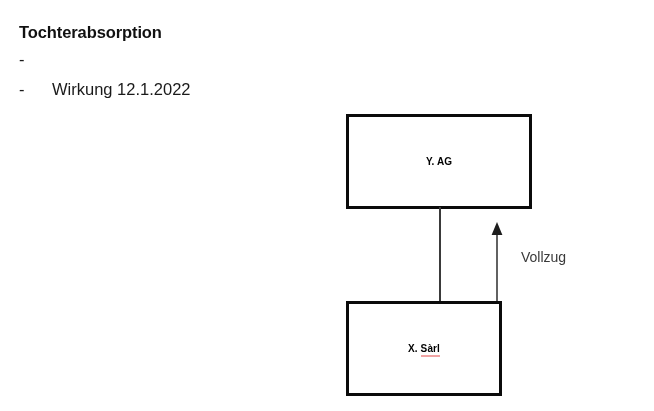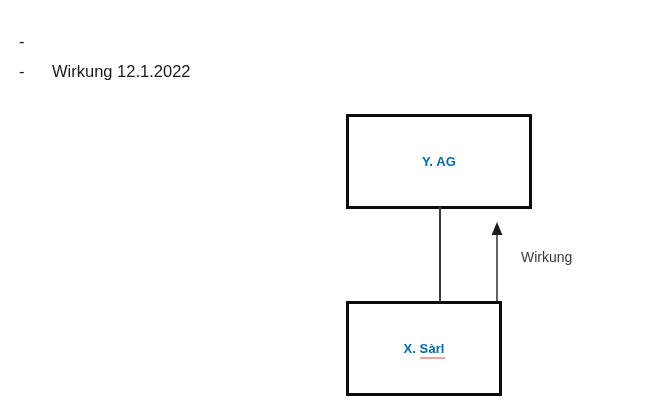--- a/index.html
+++ b/index.html
@@ -70,23 +70,23 @@
     width: 186px;
     height: 95px;
   }
   #box-child {
     left: 346px;
     top: 301px;
     width: 156px;
     height: 95px;
   }
   .entity-label {
-    font-size: 13px;
+    font-size: 10px;
     font-weight: bold;
-    color: #0369a1;
+    color: #000000;
     letter-spacing: 0.1px;
     white-space: nowrap;
   }
   .entity-label .misspelled {
     border-bottom: 2px solid #f0a3a3;
     padding-bottom: 1px;
   }
 
   
   #connector-line {
@@ -112,20 +112,21 @@
     top: 249px;
     font-size: 14px;
     color: #3a3a3a;
     white-space: nowrap;
   }
 </style>
 </head>
 <body>
 
 <div id="text-block">
+  <div id="doc-title">Tochterabsorption</div>
 
   <div class="bullet-row">
     <span class="bullet-marker">-</span>
   </div>
 
   <div class="bullet-row">
     <span class="bullet-marker">-</span>
     <span class="bullet-text">Wirkung 12.1.2022</span>
   </div>
 </div>
@@ -136,21 +137,21 @@
     <span class="entity-label">Y. AG</span>
   </div>
 
   <div id="connector-line"></div>
 
   <svg id="fusion-arrow" viewBox="0 0 22 82" xmlns="http://www.w3.org/2000/svg">
     <line x1="11" y1="82" x2="11" y2="10" stroke="#3a3a3a" stroke-width="1.6"></line>
     <polygon points="11,2 5.6,15 16.4,15" fill="#1d1d1d"></polygon>
   </svg>
 
-  <div id="fusion-label">Wirkung</div>
+  <div id="fusion-label">Vollzug</div>
 
   <div class="entity-box" id="box-child">
     <span class="entity-label">
       <span>X. </span><span class="misspelled">Sàrl</span>
     </span>
   </div>
 
 </div>
 
 </body></html>

